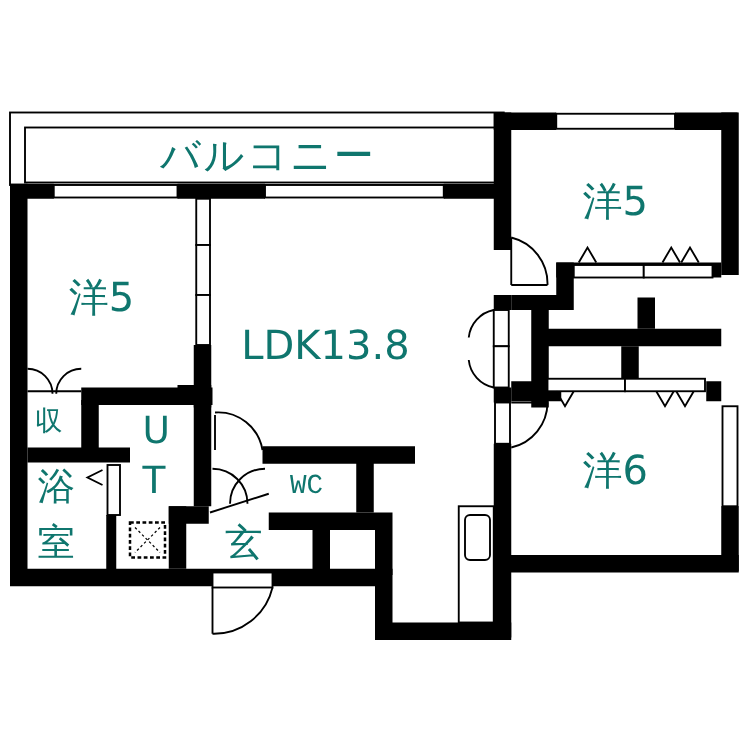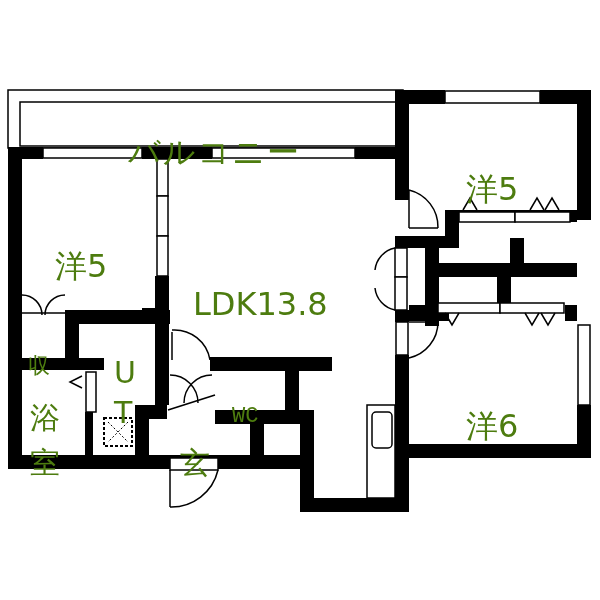--- a/index.html
+++ b/index.html
@@ -1,21 +1,21 @@
 <!DOCTYPE html>
 <html><head>
 <meta charset="utf-8">
 <style>
   html, body { margin:0; padding:0; background:#ffffff; }
   body { width:600px; height:600px; overflow:hidden; font-family:"DejaVu Sans", sans-serif; }
   #plan { position:absolute; left:0; top:0; width:600px; height:600px; }
   .wall { fill:#000; }
   .thin { fill:none; stroke:#000; stroke-width:1.5; }
   .win { fill:#fff; stroke:#000; stroke-width:1.5; }
-  .lbl { position:absolute; color:#4d7c0f; font-family:"DejaVu Sans", sans-serif; white-space:nowrap; line-height:1;margin-top:28px; }
+  .lbl { position:absolute; color:#0f766e; font-family:"DejaVu Sans", sans-serif; white-space:nowrap; line-height:1; }
   .big { font-size:32px; }
   .mid { font-size:30px; }
   .small { font-size:22px; }
 </style>
 </head>
 <body>
 
 <svg id="plan" viewBox="0 0 600 600">
 
   <g>
@@ -138,21 +138,21 @@
     <line x1="128" y1="422" x2="108" y2="442" stroke="#000" stroke-width="1" stroke-dasharray="2,2"></line>
 
     <rect class="thin" x="367" y="405" width="28" height="93"></rect>
     <rect class="thin" x="372" y="412" width="20" height="36" rx="4"></rect>
   </g>
 </svg>
 
 <div class="lbl big" style="left:128px;top:108px;letter-spacing:2px;">バルコニー</div>
 <div class="lbl big" style="left:55px;top:222px;">洋5</div>
 <div class="lbl big" style="left:466px;top:145px;">洋5</div>
-<div class="lbl big" style="left:466px;top:382px;">洋6</div>
+<div class="lbl big" style="left:466px;top:360px;">洋6</div>
 <div class="lbl big" style="left:193px;top:260px;">LDK13.8</div>
 <div class="lbl small" style="left:28px;top:327px;">収</div>
 <div class="lbl mid" style="left:114px;top:330px;">U</div>
 <div class="lbl mid" style="left:114px;top:370px;">T</div>
 <div class="lbl mid" style="left:30px;top:375px;">浴</div>
 <div class="lbl mid" style="left:30px;top:420px;">室</div>
 <div class="lbl small" style="left:232px;top:378px;font-family:Liberation Mono, monospace;">WC</div>
 <div class="lbl mid" style="left:180px;top:420px;">玄</div>
 
 </body></html>

